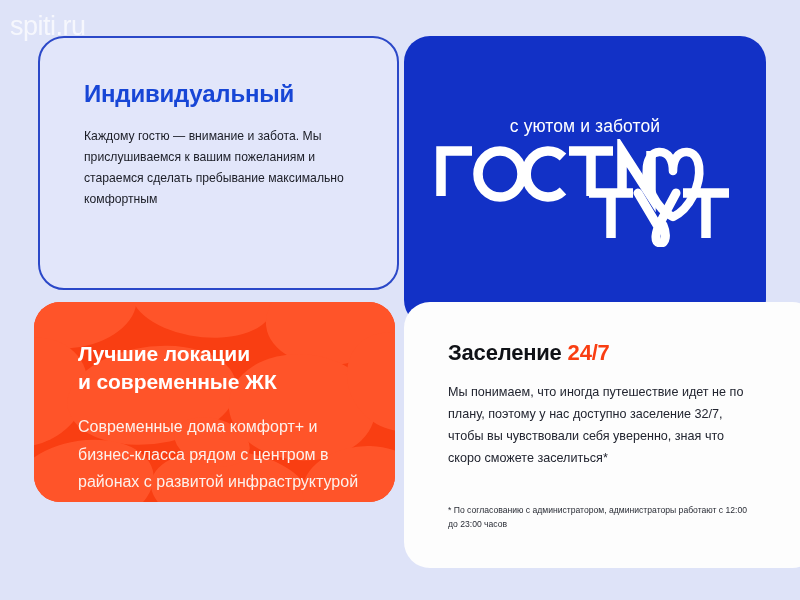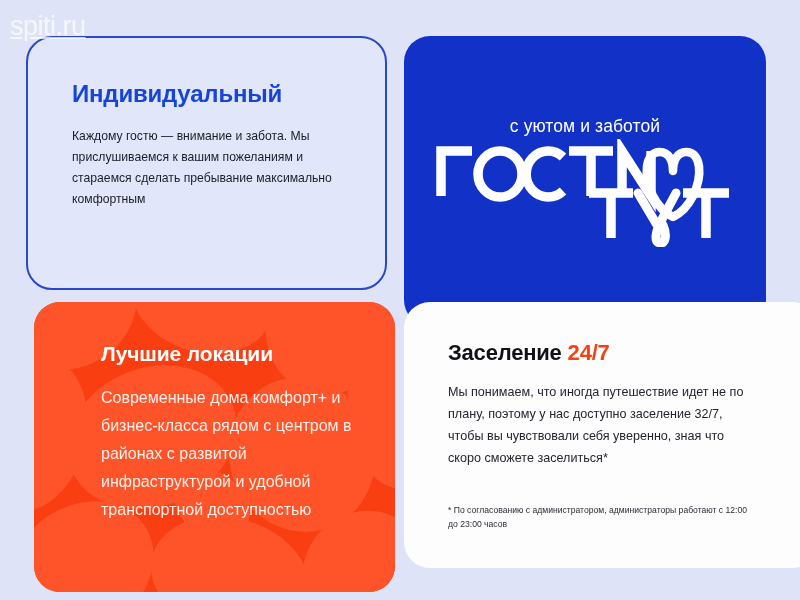--- a/index.html
+++ b/index.html
@@ -23,39 +23,38 @@
     left: 10px;
     top: 13px;
     font-size: 27px;
     font-weight: 400;
     letter-spacing: -0.5px;
     color: rgba(255,255,255,0.72);
     z-index: 30;
     pointer-events: none;
     user-select: none;
     line-height: 1;
-    text-decoration: underline;
   }
 
   
   .board {
     position: absolute;
     inset: 0;
   }
 
   .card {
     position: absolute;
     border-radius: 26px;
     box-sizing: border-box;
     overflow: hidden;
   }
 
   
   .card-approach {
-    left: 26px;
+    left: 38px;
     top: 36px;
     width: 361px;
     height: 254px;
     background: #e2e6fa;
     border: 2px solid #2b48c8;
   }
   .card-approach .inner {
     padding: 40px 34px 0 44px;
   }
   .card-approach h2 {
@@ -110,23 +109,22 @@
     width: 300px;
     height: 108px;
     display: block;
   }
 
   
   .card-locations {
     left: 34px;
     top: 302px;
     width: 361px;
-    height: 290px;
+    height: 200px;
     background: #f93e12;
-    padding-left: 23px;
   }
   .card-locations .blobs {
     position: absolute;
     inset: 0;
     width: 100%;
     height: 100%;
   }
   .card-locations .inner {
     position: relative;
     padding: 38px 26px 0 44px;
@@ -252,20 +250,21 @@
         <ellipse cx="360" cy="106" rx="46" ry="66" transform="rotate(-12 360 106)"></ellipse>
         <ellipse cx="48" cy="244" rx="74" ry="58" transform="rotate(-24 48 244)"></ellipse>
         <ellipse cx="196" cy="252" rx="80" ry="54" transform="rotate(12 196 252)"></ellipse>
         <ellipse cx="330" cy="248" rx="62" ry="56" transform="rotate(-18 330 248)"></ellipse>
         <ellipse cx="178" cy="186" rx="40" ry="30" transform="rotate(30 178 186)"></ellipse>
       </g>
     </svg>
     <div class="inner">
       <h2>
         <span>Лучшие локации</span><br>
+        <span>и современные ЖК</span>
       </h2>
       <p>Современные дома комфорт+ и бизнес-класса рядом с центром в районах с развитой инфраструктурой и удобной транспортной доступностью</p>
     </div>
   </section>
 
   <section class="card card-checkin">
     <div class="inner">
       <h2>
         <span>Заселение</span>
         <span class="accent">24/7</span>

